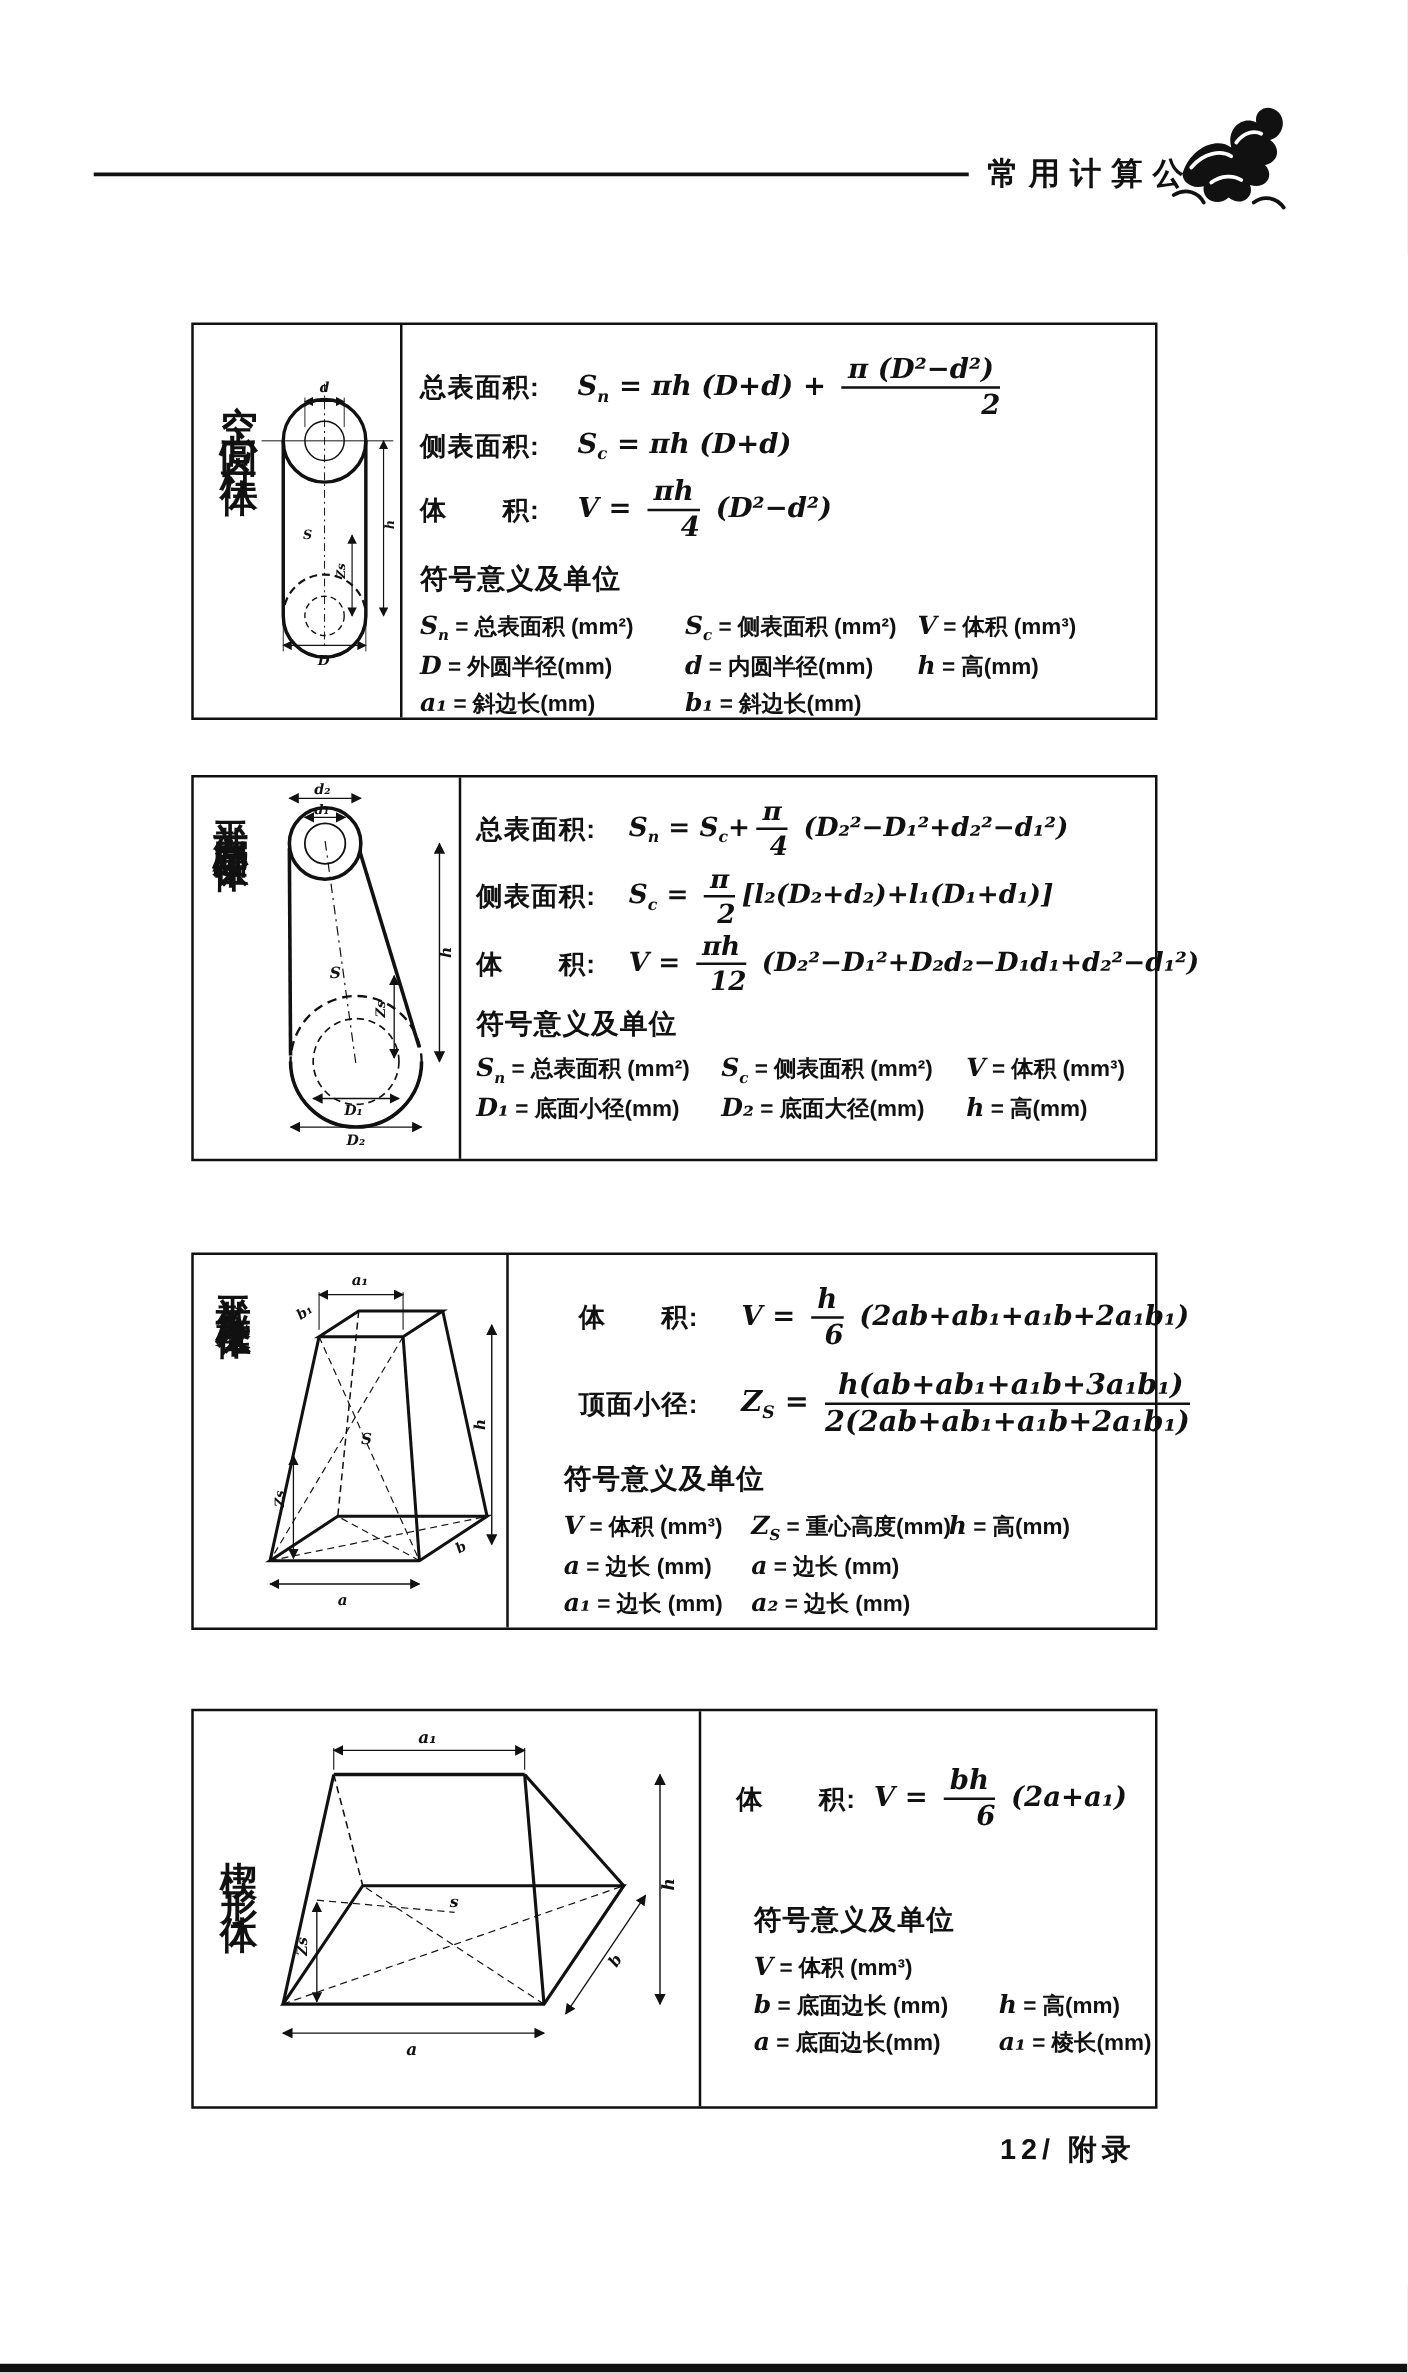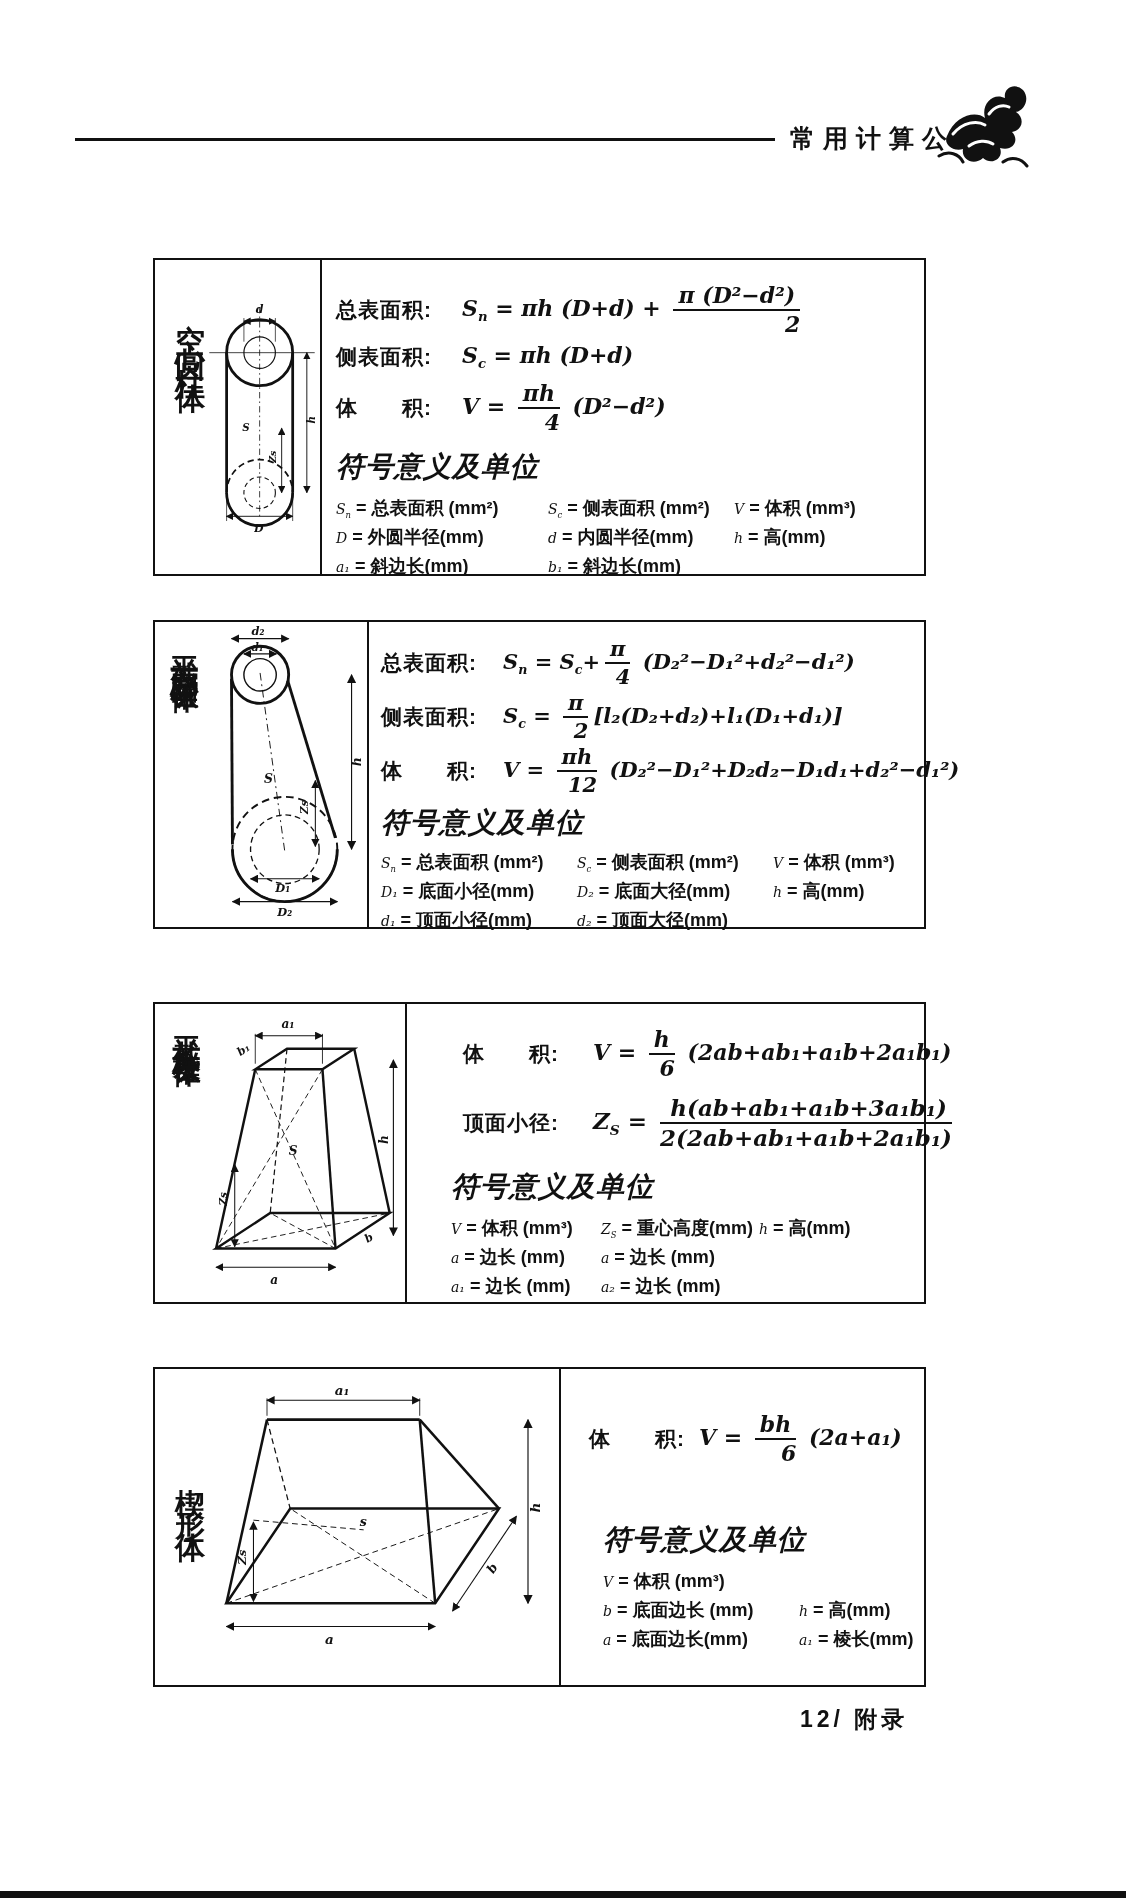--- a/index.html
+++ b/index.html
@@ -21,24 +21,24 @@
   .diag{position:absolute;}
   
   .formula-row{display:flex;align-items:center;}
   .f-label{flex:none;font-weight:bold;font-size:21px;letter-spacing:1px;white-space:pre;}
   .f-math{font-family:"DejaVu Serif",serif;font-style:italic;font-weight:bold;font-size:22px;white-space:nowrap;}
   .f-math sub{font-size:0.6em;font-style:italic;}
   .frac{display:inline-block;vertical-align:middle;text-align:right;margin:0 5px;line-height:1.05;}
   .frac .num{display:block;border-bottom:2.5px solid #111;padding:0 5px 2px;}
   .frac .den{display:block;padding-top:2px;}
   
-  .sym-title{font-weight:bold;font-size:28px;letter-spacing:1px;font-style:italic;}
+  .sym-title{font-weight:bold;font-size:22px;letter-spacing:1px;}
   .sym-row{display:grid;grid-template-columns:var(--cols);margin-bottom:5px;}
   .sym-entry{white-space:nowrap;}
-  .sym-var{font-family:"DejaVu Serif",serif;font-style:italic;font-weight:normal;font-size:14px;margin-top:22px;}
+  .sym-var{font-family:"DejaVu Serif",serif;font-style:italic;font-weight:bold;font-size:20px;margin-top:22px;}
   .sym-var sub{font-size:0.6em;}
   .sym-desc{font-weight:bold;font-size:18px;}
   
   svg text.lab{font-family:"DejaVu Serif",serif;font-style:italic;font-weight:bold;fill:#111;}
 </style>
 </head>
 <body>
 
 <svg width="0" height="0" style="position:absolute">
   <defs>
@@ -165,24 +165,20 @@
       <div class="symbols" style="--cols:196px 196px 1fr;">
           <div class="sym-row">
             <span class="sym-entry"><span class="sym-var"><span>S</span><sub>n</sub></span><span class="sym-desc"> = 总表面积 (mm²)</span></span>
             <span class="sym-entry"><span class="sym-var"><span>S</span><sub>c</sub></span><span class="sym-desc"> = 侧表面积 (mm²)</span></span>
             <span class="sym-entry"><span class="sym-var">V</span><span class="sym-desc"> = 体积 (mm³)</span></span>
           </div>
           <div class="sym-row">
             <span class="sym-entry"><span class="sym-var">D₁</span><span class="sym-desc"> = 底面小径(mm)</span></span>
             <span class="sym-entry"><span class="sym-var">D₂</span><span class="sym-desc"> = 底面大径(mm)</span></span>
             <span class="sym-entry"><span class="sym-var">h</span><span class="sym-desc"> = 高(mm)</span></span>
-          </div>
-          <div class="sym-row">
-            <span class="sym-entry"><span class="sym-var">d₁</span><span class="sym-desc"> = 顶面小径(mm)</span></span>
-            <span class="sym-entry"><span class="sym-var">d₂</span><span class="sym-desc"> = 顶面大径(mm)</span></span>
           </div>
         </div>
     </div>
   </section>
 
   <section class="sec" style="top:1002px;height:298px;">
     <div class="col-left" style="width:250px;">
       <div class="vtitle" style="left:12px;top:10px;font-size:28px;letter-spacing:4px;">平截长方棱锥体</div>
       <svg class="diag" style="left:48px;top:8px;width:196px;height:278px;" viewBox="0 0 210 295">
         <path d="M56,60 L128,60 L162,38 L90,38 Z" fill="none" stroke="#111" stroke-width="2.6"></path>

